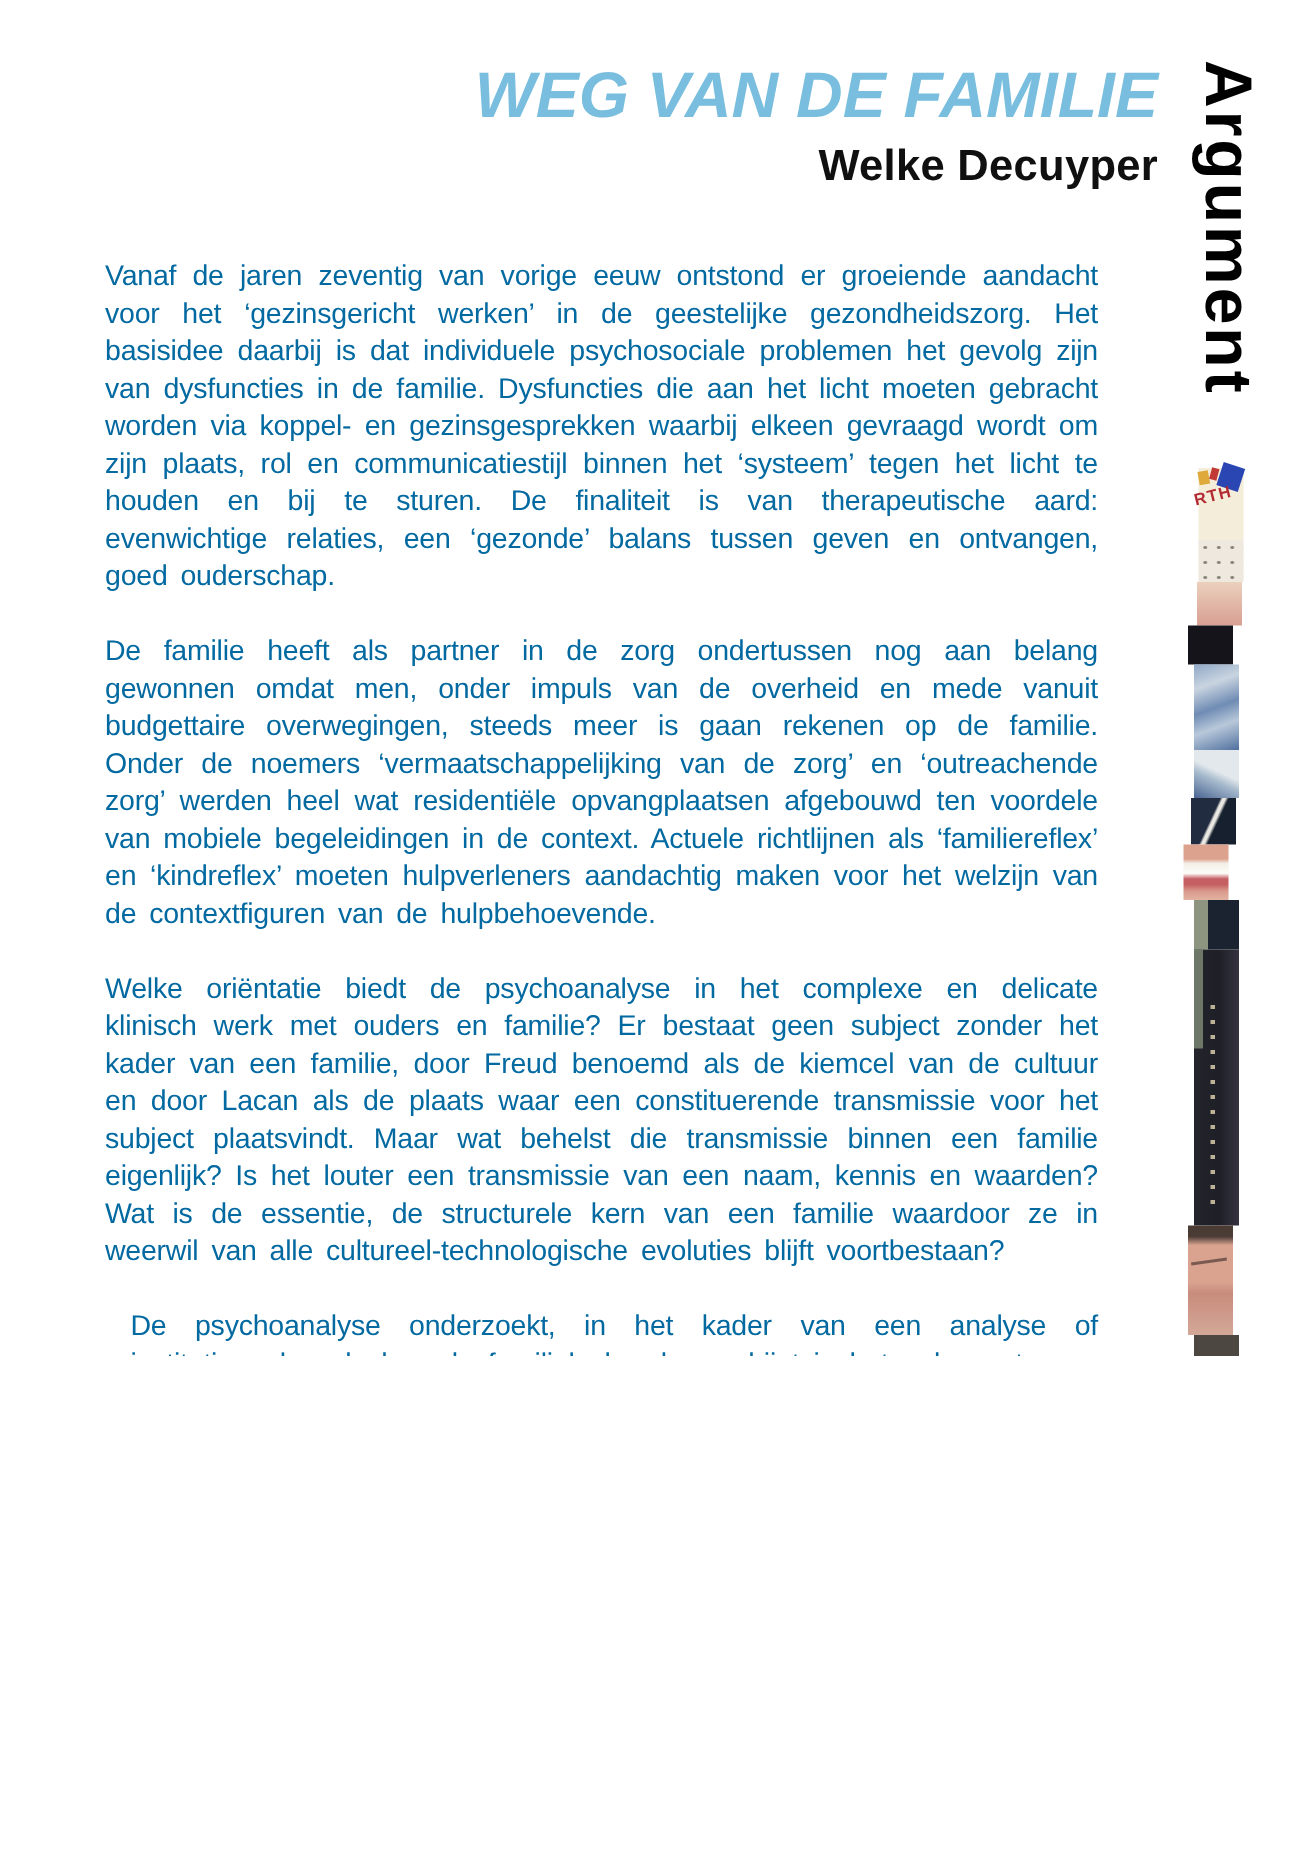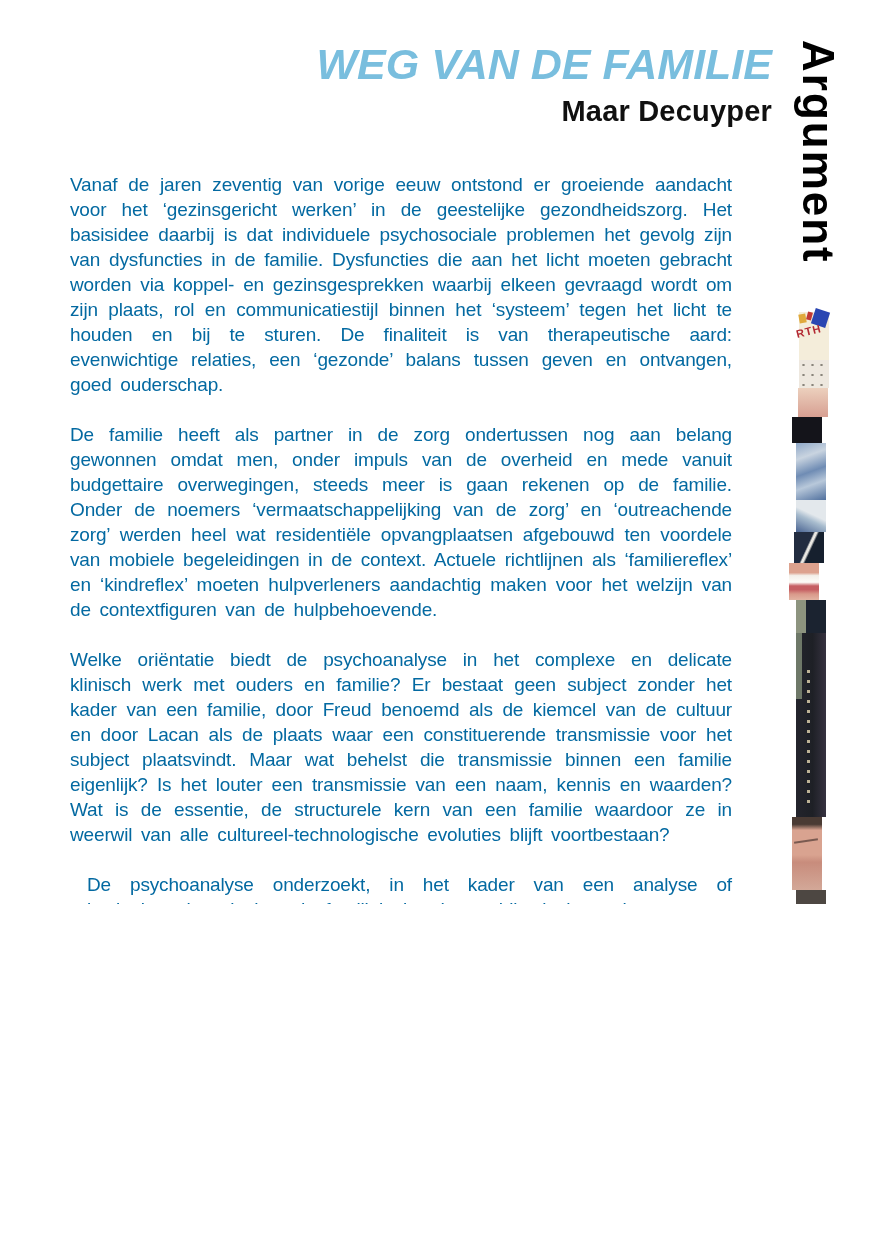--- a/index.html
+++ b/index.html
@@ -91,21 +91,21 @@
     white-space: nowrap;
   }
 </style>
 </head>
 <body>
 
 <div class="page">
 
   <header class="masthead">
     <h1 class="title">WEG VAN DE FAMILIE</h1>
-    <div class="author">Maar Decuyper</div>
+    <div class="author">Welke Decuyper</div>
   </header>
 
   <div class="section-label">Argument</div>
 
   <main class="body-text">
     <p>Vanaf de jaren zeventig van vorige eeuw ontstond er groeiende aandacht voor het ‘gezinsgericht werken’ in de geestelijke gezondheidszorg. Het basisidee daarbij is dat individuele psychosociale problemen het gevolg zijn van dysfuncties in de familie. Dysfuncties die aan het licht moeten gebracht worden via koppel- en gezinsgesprekken waarbij elkeen gevraagd wordt om zijn plaats, rol en communicatiestijl binnen het ‘systeem’ tegen het licht te houden en bij te sturen. De finaliteit is van therapeutische aard: evenwichtige relaties, een ‘gezonde’ balans tussen geven en ontvangen, goed ouderschap.</p>
     <p>De familie heeft als partner in de zorg ondertussen nog aan belang gewonnen omdat men, onder impuls van de overheid en mede vanuit budgettaire overwegingen, steeds meer is gaan rekenen op de familie. Onder de noemers ‘vermaatschappelijking van de zorg’ en ‘outreachende zorg’ werden heel wat residentiële opvangplaatsen afgebouwd ten voordele van mobiele begeleidingen in de context. Actuele richtlijnen als ‘familiereflex’ en ‘kindreflex’ moeten hulpverleners aandachtig maken voor het welzijn van de contextfiguren van de hulpbehoevende.</p>
     <p>Welke oriëntatie biedt de psychoanalyse in het complexe en delicate klinisch werk met ouders en familie? Er bestaat geen subject zonder het kader van een familie, door Freud benoemd als de kiemcel van de cultuur en door Lacan als de plaats waar een constituerende transmissie voor het subject plaatsvindt. Maar wat behelst die transmissie binnen een familie eigenlijk? Is het louter een transmissie van een naam, kennis en waarden? Wat is de essentie, de structurele kern van een familie waardoor ze in weerwil van alle cultureel-technologische evoluties blijft voortbestaan?</p>
     <p>De psychoanalyse onderzoekt, in het kader van een analyse of institutioneel werk, hoe de familiale band verschijnt in het onbewuste van een subject. Zij is dus eerst en vooral geïnteresseerd in de familie waarover het subject spreekt, niet de familie in de realiteit. Welke plaats heeft hij of zij ingenomen in het verlangen en fantasma van de ouders, met welke implicaties op het affect en de genotswijze? Wat is, voor een gegeven subject, ‘zijn’ familie? Ook in</p>
   </main>

